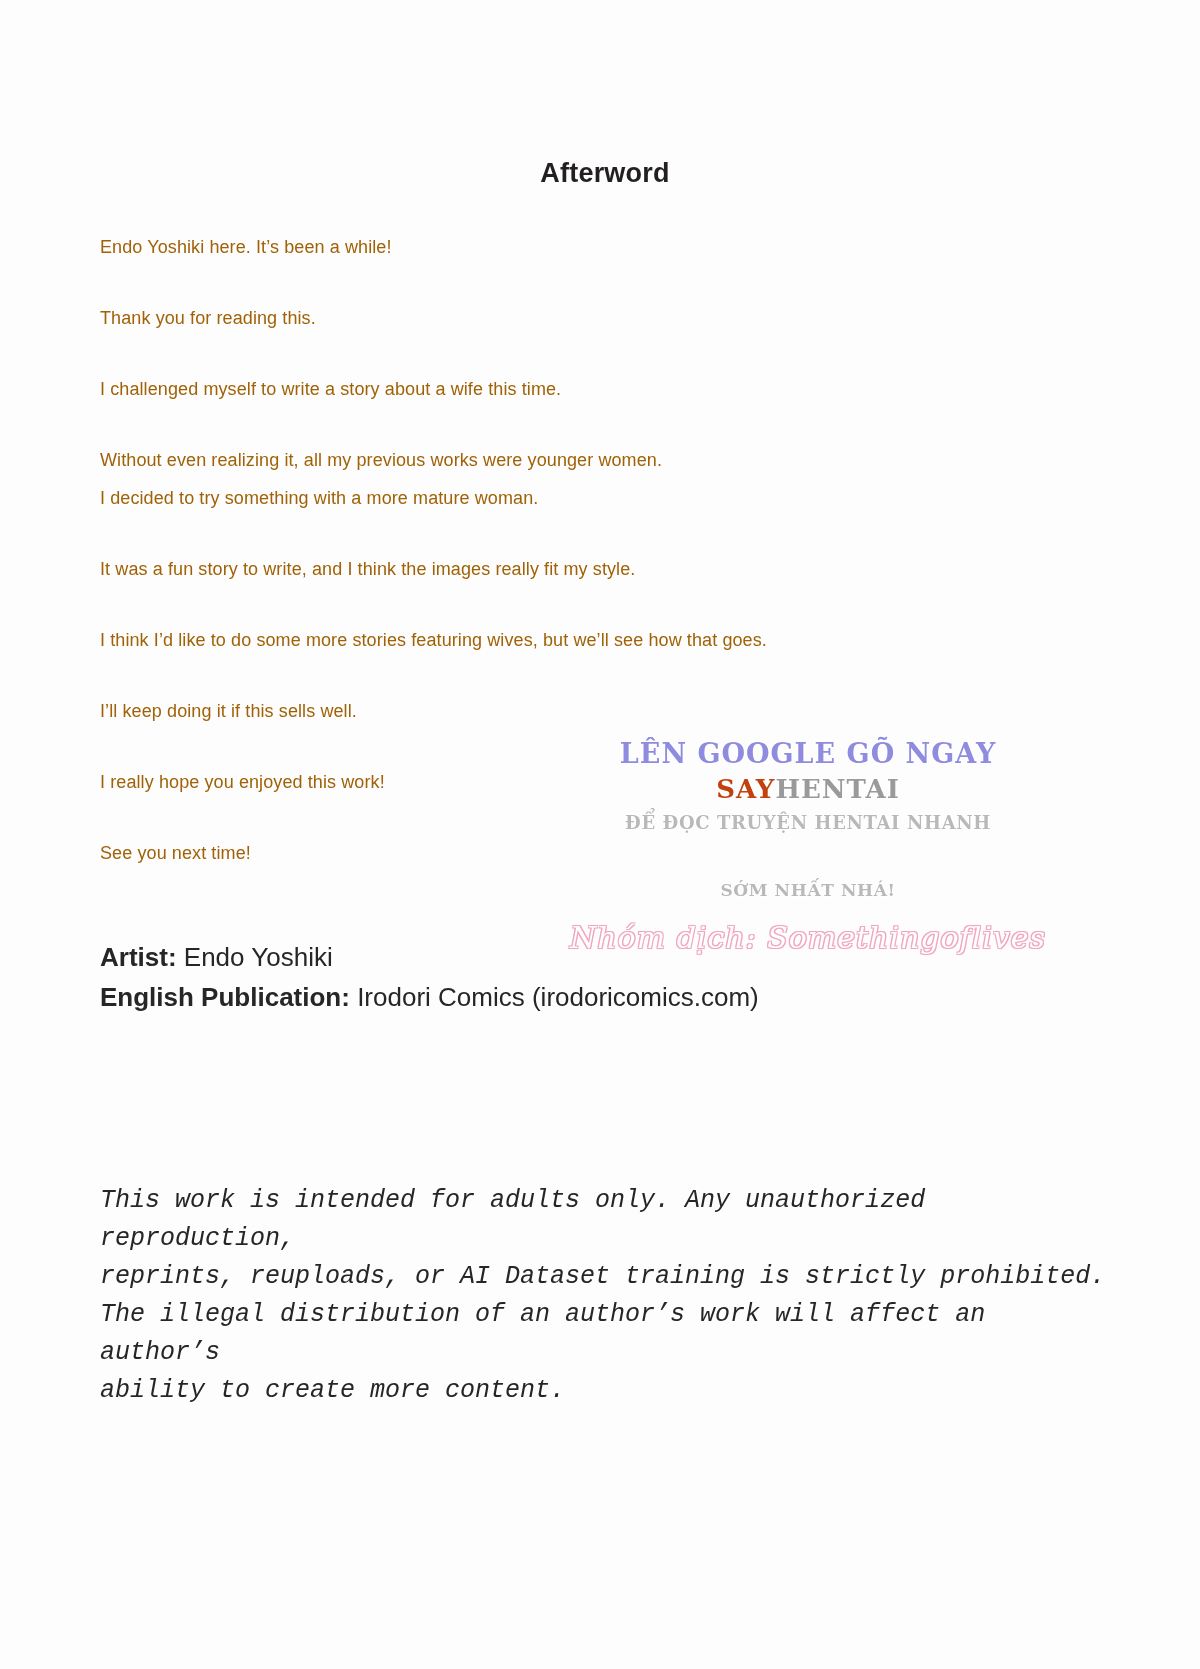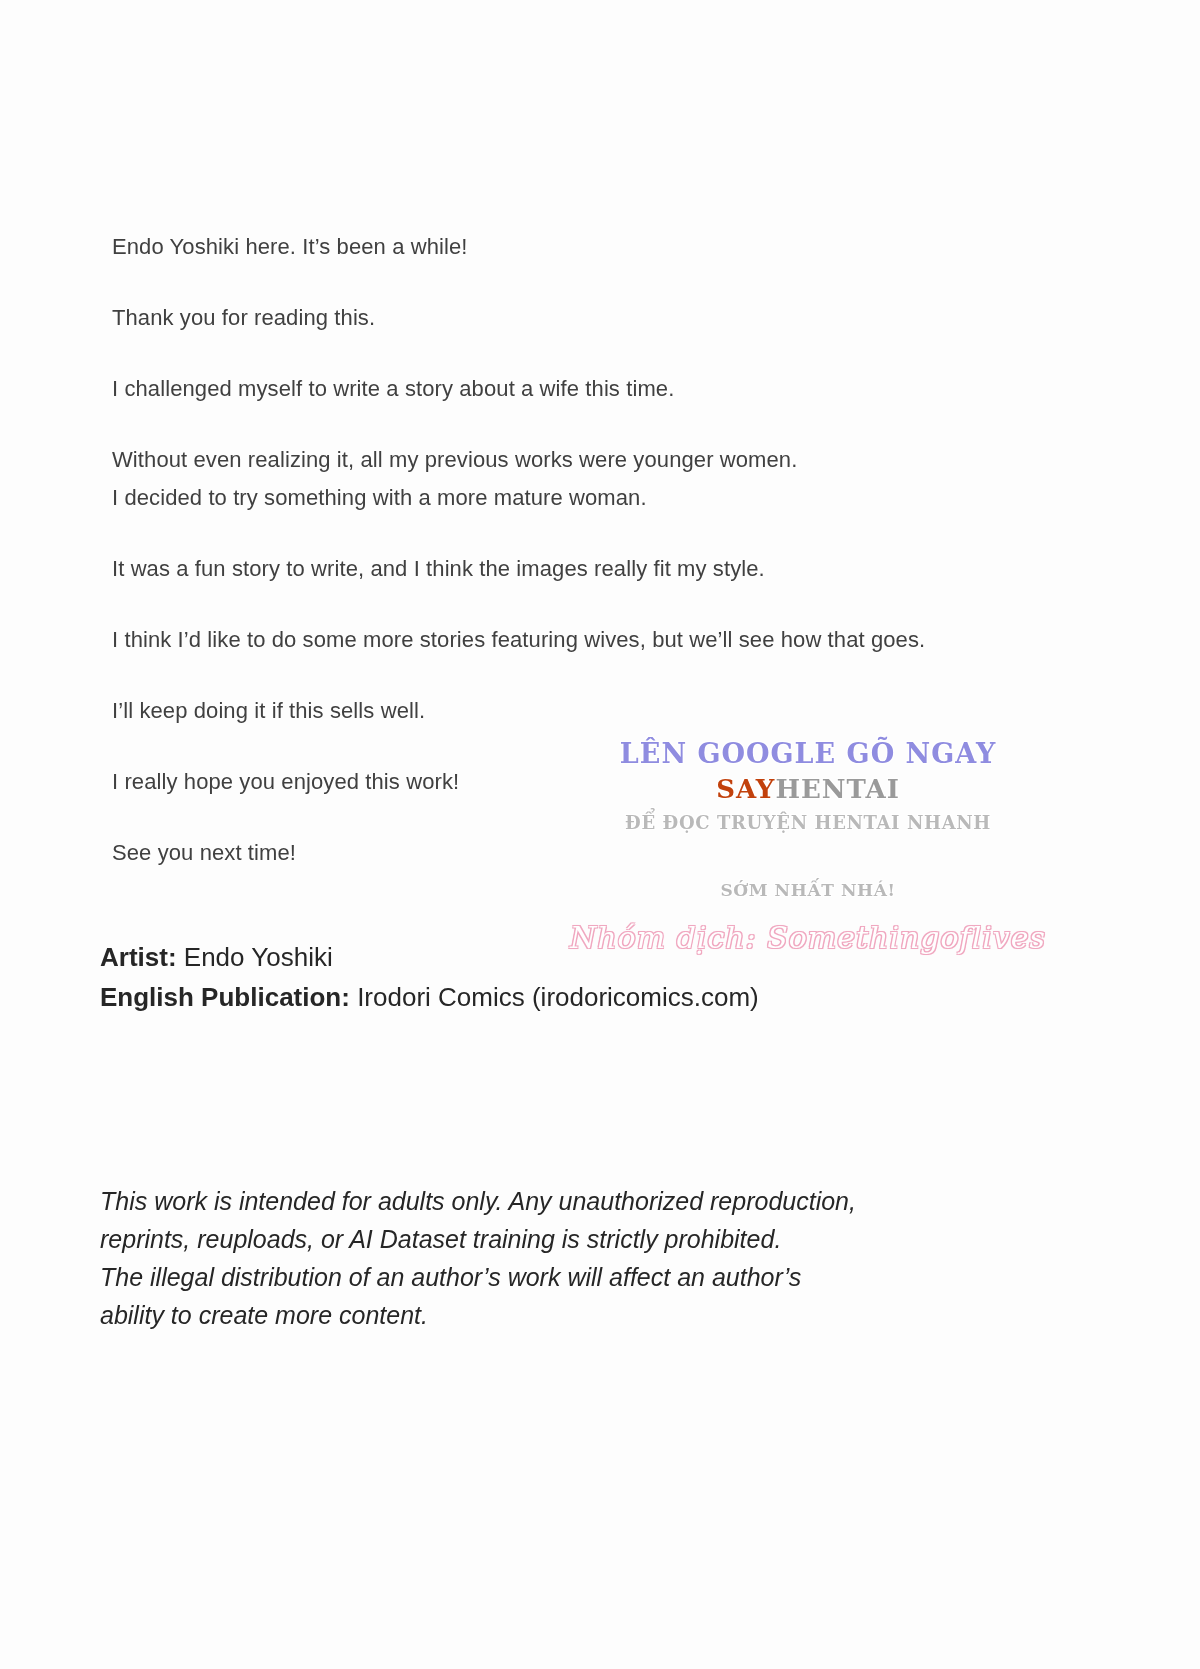--- a/index.html
+++ b/index.html
@@ -41,25 +41,25 @@
     font-weight: bold;
     letter-spacing: 0.2px;
   }
   .body-block {
     position: absolute;
     left: 0;
     top: 228px;
     width: 1010px;
   }
   .para {
-    font-size: 22px;
+    font-size: 18px;
     line-height: 38px;
-    margin: 0 0 33px 12px;
+    margin: 0 0 33px 0;
     letter-spacing: 0.1px;
-    color: #404040;
+    color: #a16207;
   }
   .credits {
     position: absolute;
     left: 0;
     top: 938px;
     width: 1010px;
   }
   .credit-line {
     font-size: 26px;
     line-height: 38px;
@@ -74,20 +74,21 @@
     left: 0;
     top: 1182px;
     width: 1010px;
     font-style: italic;
     font-size: 25px;
     line-height: 38px;
     color: #262626;
   }
   .notice p {
     margin: 0;
+    font-family: Liberation Mono, monospace;
   }
 
   
   .watermark {
     position: absolute;
     left: 438px;
     top: 726px;
     width: 540px;
     height: 260px;
     pointer-events: none;
@@ -166,20 +167,21 @@
       -1.2px 1.2px 0 #f0a8c0, 1.2px 1.2px 0 #f0a8c0,
       0 0 2px #f3b6ca;
   }
 </style>
 </head>
 <body>
 
 <div class="page">
   <div class="page-inner">
 
+    <div class="afterword-title">Afterword</div>
 
     <div class="body-block">
       <p class="para">Endo Yoshiki here. It’s been a while!</p>
       <p class="para">Thank you for reading this.</p>
       <p class="para">I challenged myself to write a story about a wife this time.</p>
       <p class="para" style="white-space: pre-line;">Without even realizing it, all my previous works were younger women.
 I decided to try something with a more mature woman.</p>
       <p class="para">It was a fun story to write, and I think the images really fit my style.</p>
       <p class="para">I think I’d like to do some more stories featuring wives, but we’ll see how that goes.</p>
       <p class="para">I’ll keep doing it if this sells well.</p>

